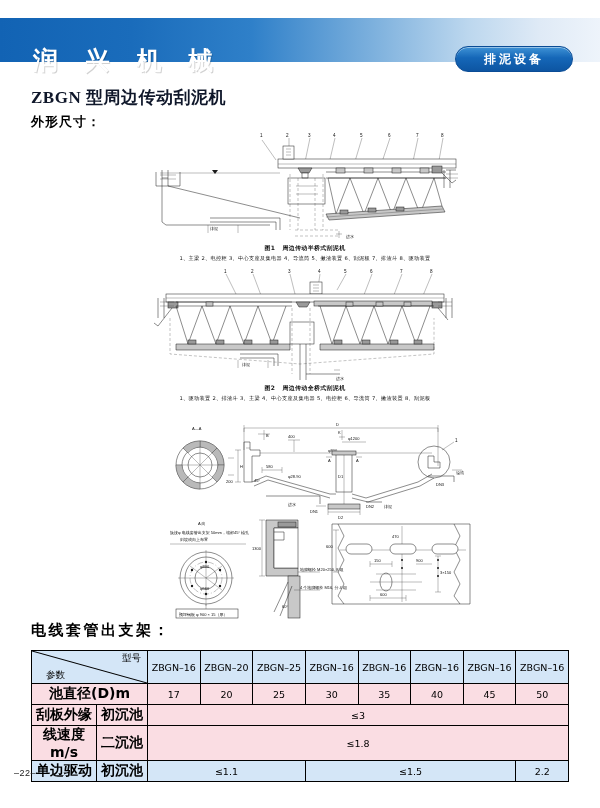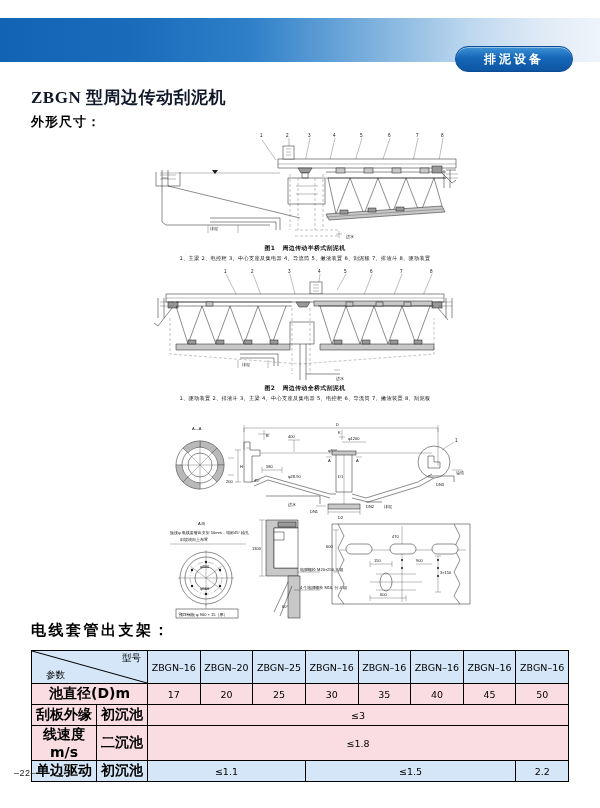--- a/index.html
+++ b/index.html
@@ -95,20 +95,21 @@
     position:absolute;left:14px;top:768px;font-size:9px;color:#222;
     font-family:"Liberation Sans",sans-serif;letter-spacing:.5px;
   }
 </style>
 </head>
 <body>
 
 <div class="page">
 
   <div class="banner">
+    <div class="banner-cn">润 兴 机 械</div>
     <div class="badge">
       <span>排泥设备</span>
     </div>
   </div>
 
   <div class="doc-title">ZBGN 型周边传动刮泥机</div>
   <div class="sub-title">外形尺寸：</div>
 
   <div class="fig" style="left:150px;top:126px;width:310px;height:136px;">
     <svg width="310" height="118" viewBox="0 0 310 118">

